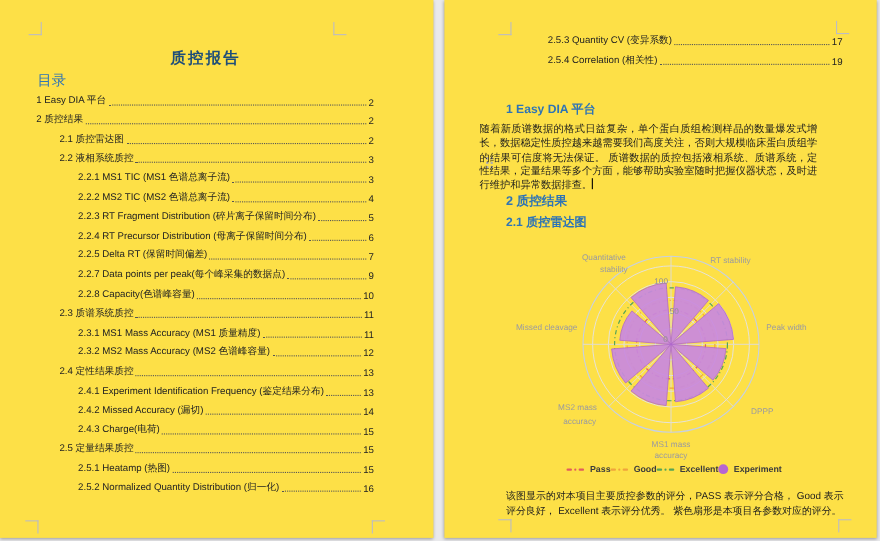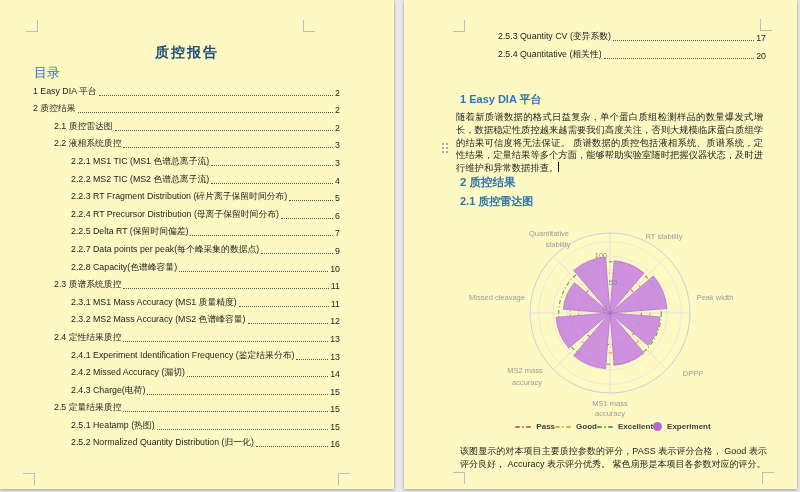--- a/index.html
+++ b/index.html
@@ -1,18 +1,18 @@
 <!DOCTYPE html>
 <html><head>
 <meta charset="utf-8">
 <style>
   html,body{margin:0;padding:0;}
   body{font-family:"Liberation Sans","DejaVu Sans",sans-serif;}
   .screen{position:relative;width:800px;height:492px;background:#e9e9ec;overflow:hidden;}
-  .page{position:absolute;top:0;background:#fef9c3;box-shadow:0 1px 3px rgba(0,0,0,.35);}
+  .page{position:absolute;top:0;background:#fde047;box-shadow:0 1px 3px rgba(0,0,0,.35);}
   .page-left{left:0;width:394px;height:489px;}
   .page-right{left:404px;width:393px;height:489px;}
   .cmark{position:absolute;width:11px;height:11px;}
   .cmark.tl{border-right:1px solid #bcbcc4;border-bottom:1px solid #bcbcc4;}
   .cmark.tr{border-left:1px solid #bcbcc4;border-bottom:1px solid #bcbcc4;}
   .cmark.bl{border-right:1px solid #bcbcc4;border-top:1px solid #bcbcc4;}
   .cmark.br{border-left:1px solid #bcbcc4;border-top:1px solid #bcbcc4;}
   .doc-title{position:absolute;left:34px;top:44px;width:306px;text-align:center;
     font-size:14px;font-weight:bold;letter-spacing:2px;color:#1f4e79;}
   .toc-heading{position:absolute;left:34px;top:64px;font-size:13px;color:#2e74b5;}
@@ -23,21 +23,21 @@
   .toc-r .toc-row{height:18px;text-align:right;}
   .toc-row .lbl{white-space:nowrap;padding-bottom:3px;}
   .toc-row.lv2 .lbl{margin-left:21px;}
   .toc-row.lv3 .lbl{margin-left:38px;}
   .toc-row .leader{flex:1;border-bottom:1px dotted #555;margin:0 2px 5px 2px;min-width:8px;}
   .toc-row .pg{padding-bottom:3px;}
   .h-blue{position:absolute;left:460px;color:#2e74b5;font-weight:bold;margin:0;}
   .h1r{top:92px;font-size:11px;}
   .h2r{top:175px;font-size:11.5px;}
   .h3r{top:194px;font-size:11px;}
-  .bodytext{position:absolute;left:456px;top:111px;width:307px;margin:0;
+  .bodytext{position:absolute;left:436px;top:111px;width:307px;margin:0;
     font-size:9.3px;line-height:12.8px;color:#1c1c1c;text-align:justify;}
   .caret{display:inline-block;width:1px;height:10px;background:#000;vertical-align:-1px;}
   .caption{position:absolute;left:460px;top:445px;width:307px;margin:0;
     font-size:9px;line-height:12.5px;color:#1c1c1c;text-align:justify;}
   .drag-handle{position:absolute;left:442px;top:143px;display:grid;
     grid-template-columns:2px 2px;grid-auto-rows:2px;gap:2px;cursor:grab;}
   .drag-handle i{background:#a9a9b4;}
   #radar-wrap{position:absolute;left:460px;top:220px;width:306px;height:218px;}
   .legend{position:absolute;left:460px;top:420px;width:306px;height:13px;
     display:flex;justify-content:center;align-items:center;}
@@ -175,23 +175,23 @@
     <div class="cmark br" style="left:358px;top:472px;"></div>
   </div>
 
   <div class="toc toc-r" id="toc-right">
       <div class="toc-row lv3">
         <span class="lbl">2.5.3 Quantity CV (变异系数)</span>
         <span class="leader"></span>
         <span class="pg">17</span>
       </div>
       <div class="toc-row lv3">
-        <span class="lbl">2.5.4 Quantitative (相关性)</span>
+        <span class="lbl">2.5.4 Correlation (相关性)</span>
         <span class="leader"></span>
-        <span class="pg">20</span>
+        <span class="pg">19</span>
       </div>
     </div>
 
   <div class="drag-handle">
     <i></i>
       <i></i>
       <i></i>
       <i></i>
       <i></i>
       <i></i>
@@ -267,15 +267,15 @@
           <span class="d" style="background: rgb(86, 165, 86);"></span>
         </span>
         <span>Excellent</span>
       </span>
       <span class="item">
         <span class="m-circle" style="background: rgb(182, 101, 210);"></span>
         <span>Experiment</span>
       </span>
     </div>
 
-  <p class="caption">该图显示的对本项目主要质控参数的评分，PASS 表示评分合格， Good 表示评分良好， Accuracy 表示评分优秀。 紫色扇形是本项目各参数对应的评分。</p>
+  <p class="caption">该图显示的对本项目主要质控参数的评分，PASS 表示评分合格， Good 表示评分良好， Excellent 表示评分优秀。 紫色扇形是本项目各参数对应的评分。</p>
 
 </div>
 
 </body></html>

